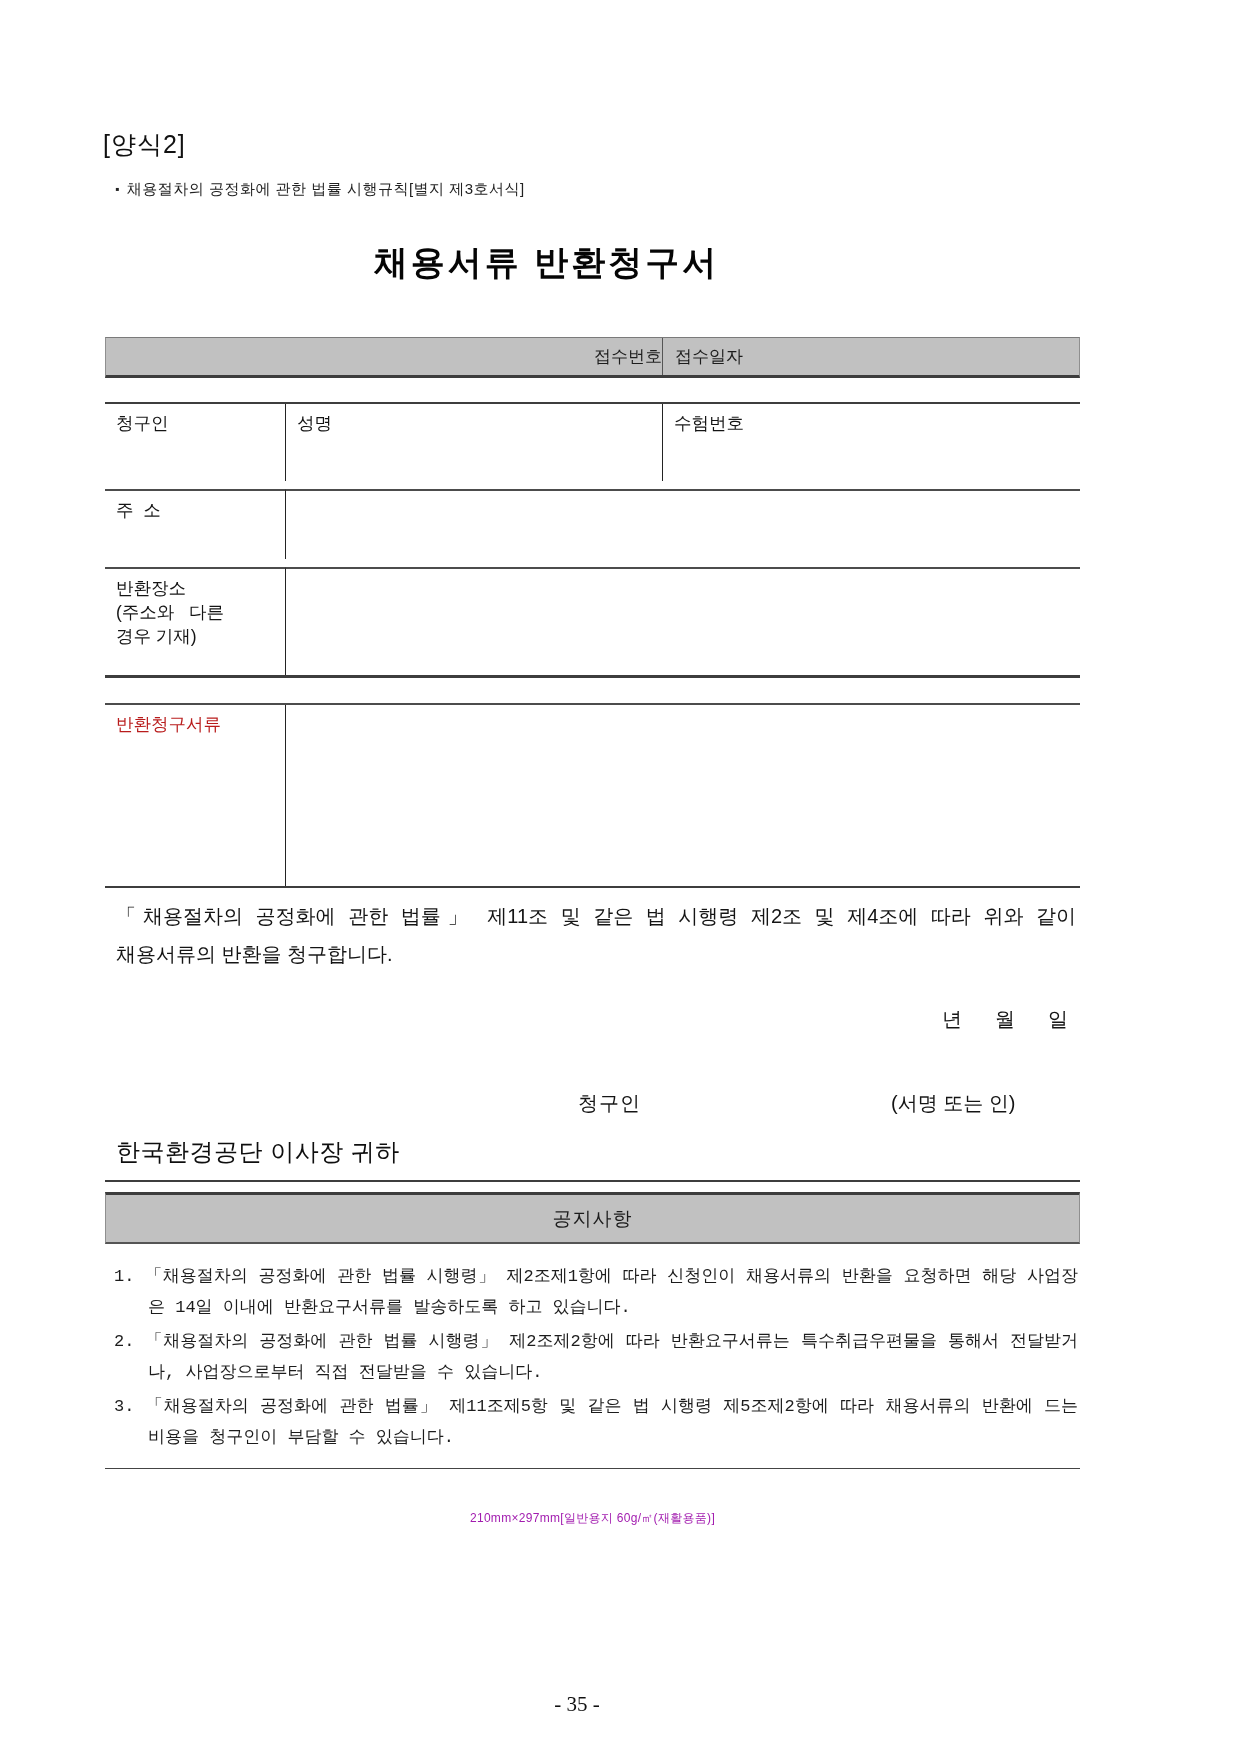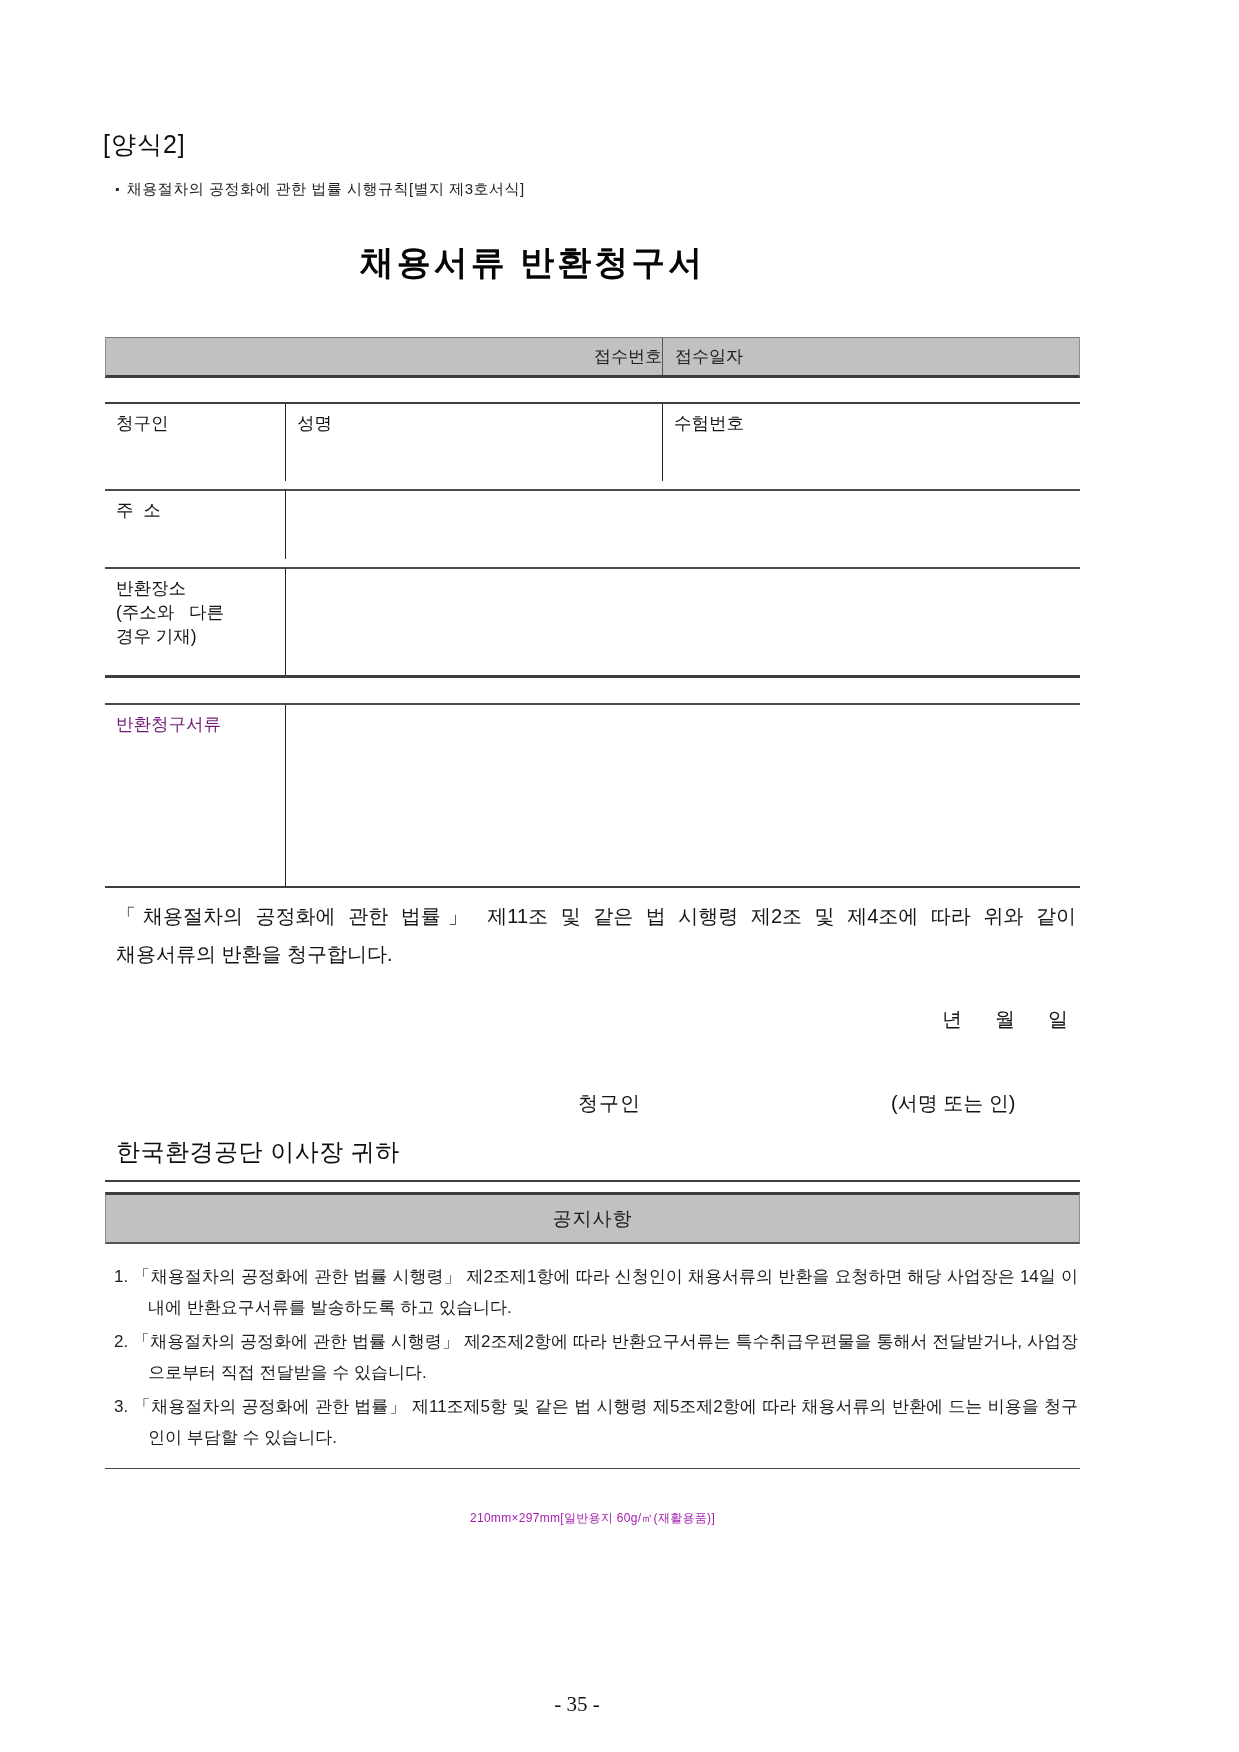--- a/index.html
+++ b/index.html
@@ -17,21 +17,21 @@
   .form-label {
     position:absolute; left:103px; top:128px;
     font-size:25px; letter-spacing:1px; color:#111;
   }
   .reg-note {
     position:absolute; left:115px; top:180px;
     font-size:15px; color:#222; letter-spacing:0.5px;
   }
   .reg-note .bullet { font-size:12px; margin-right:7px; vertical-align:1px; }
   .doc-title {
-    position:absolute; left:95px; top:240px; width:875px;
+    position:absolute; left:109px; top:240px; width:875px;
     text-align:center;
     font-size:34px; font-weight:bold; letter-spacing:3px; color:#050505;
   }
   
   .receipt-table {
     position:absolute; left:105px; top:337px; width:975px; height:41px;
     background:#c1c1c1;
     border-top:1px solid #7a7a7a;
     border-left:1px solid #8f8f8f;
     border-right:1px solid #8f8f8f;
@@ -60,21 +60,21 @@
   .label-multi { line-height:24px; padding-top:5px; }
   .pre { white-space:pre; }
   
   .return-docs-table {
     position:absolute; left:105px; top:703px; width:975px; height:185px;
     border-top:2px solid #4c4c4c;
     border-bottom:2px solid #3d3d3d;
     display:grid;
     grid-template-columns:180px 795px;
   }
-  .return-docs-table > div { font-size:17.5px; color:#701a75; padding:7px 0 0 11px; }
+  .return-docs-table > div { font-size:17.5px; color:#b91c1c; padding:7px 0 0 11px; }
   
   .declaration {
     position:absolute; left:116px; top:898px; width:960px;
     font-size:20px; color:#141414;
   }
   .decl-line1 { line-height:36px; text-align:justify; text-align-last:justify; }
   .decl-line2 { line-height:36px; margin-top:2px; }
   .date-line {
     position:absolute; left:942px; top:1006px;
     display:flex; gap:33px; font-size:20px; color:#141414;
@@ -100,21 +100,21 @@
     background:#c1c1c1;
     border-top:3px solid #3d3d3d;
     border-bottom:2px solid #555;
     border-left:1px solid #8f8f8f;
     border-right:1px solid #8f8f8f;
     display:flex; align-items:center; justify-content:center;
     font-size:19px; color:#1b1b1b; letter-spacing:1px;
   }
   .notice-list {
     position:absolute; left:114px; top:1262px; width:964px;
-    font-size:17px; color:#1c1c1c;
+    font-size:17px; color:#1c1c1c;font-family:Liberation Mono, monospace;
   }
   .notice-item {
     line-height:30.5px;
     margin-bottom:4px;
     text-align:justify;
     padding-left:34px; text-indent:-34px;
   }
   .footer-rule {
     position:absolute; left:105px; top:1468px; width:975px; height:0;
     border-top:1px solid #444;

